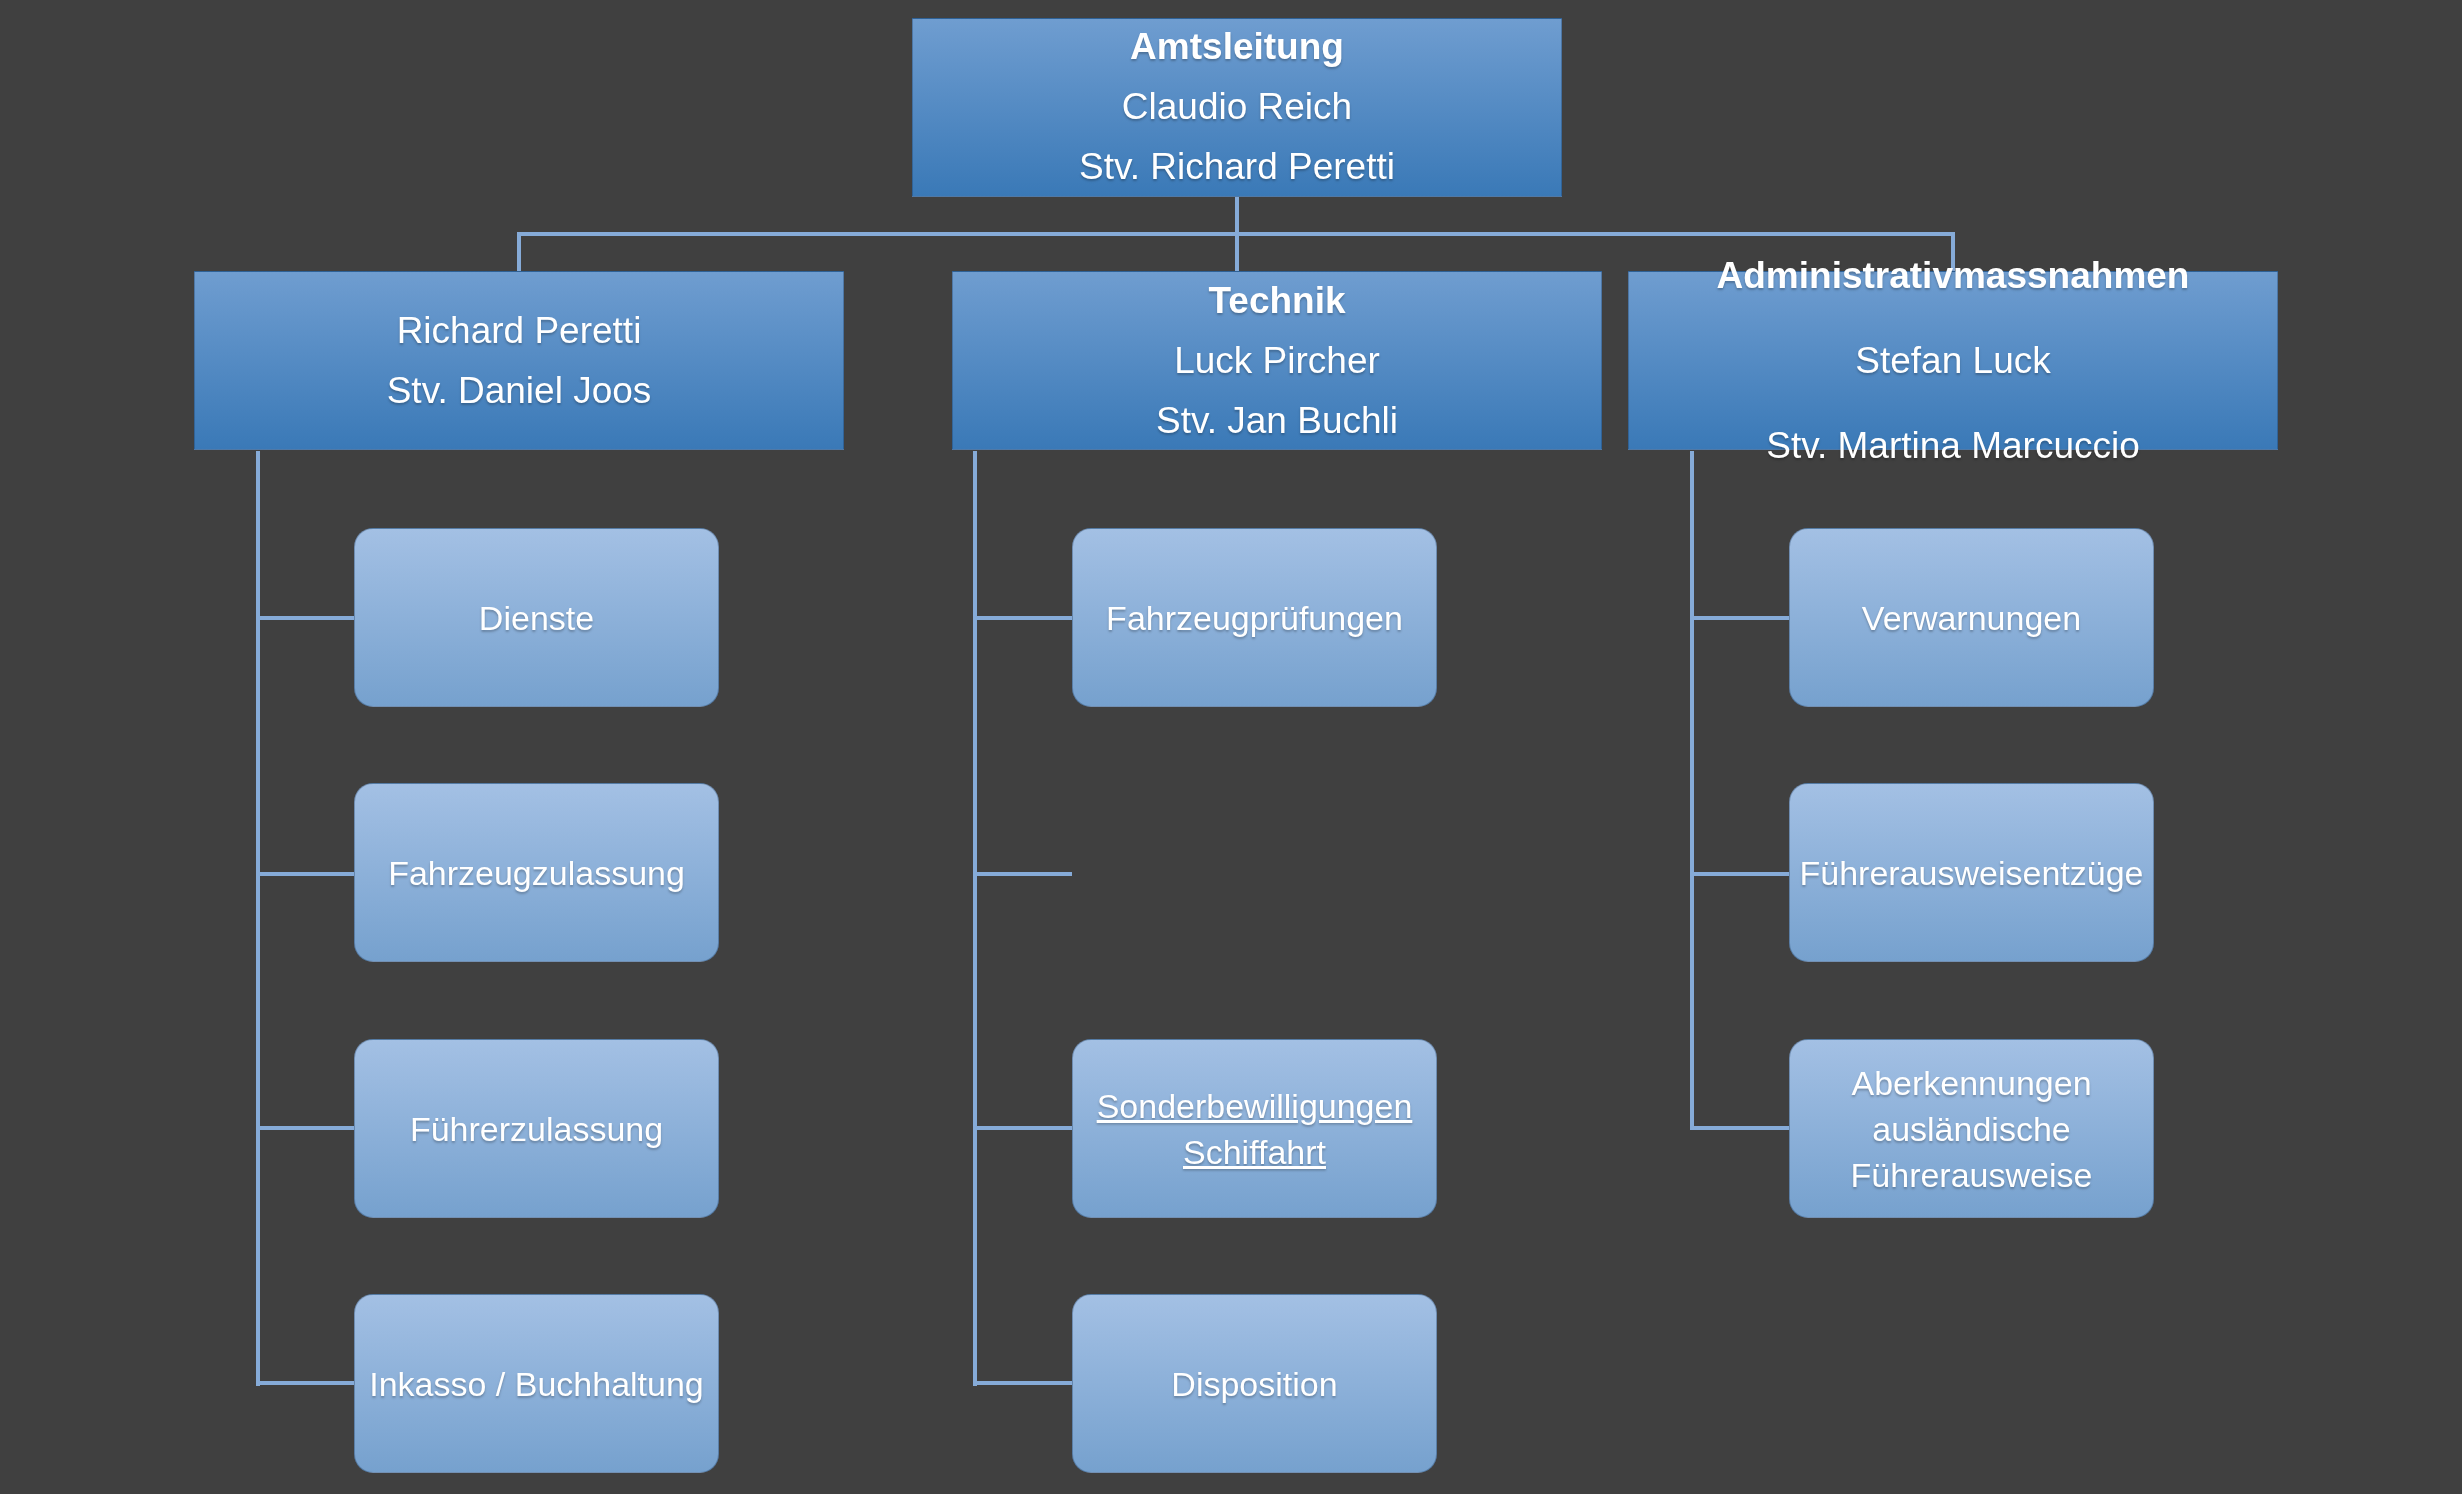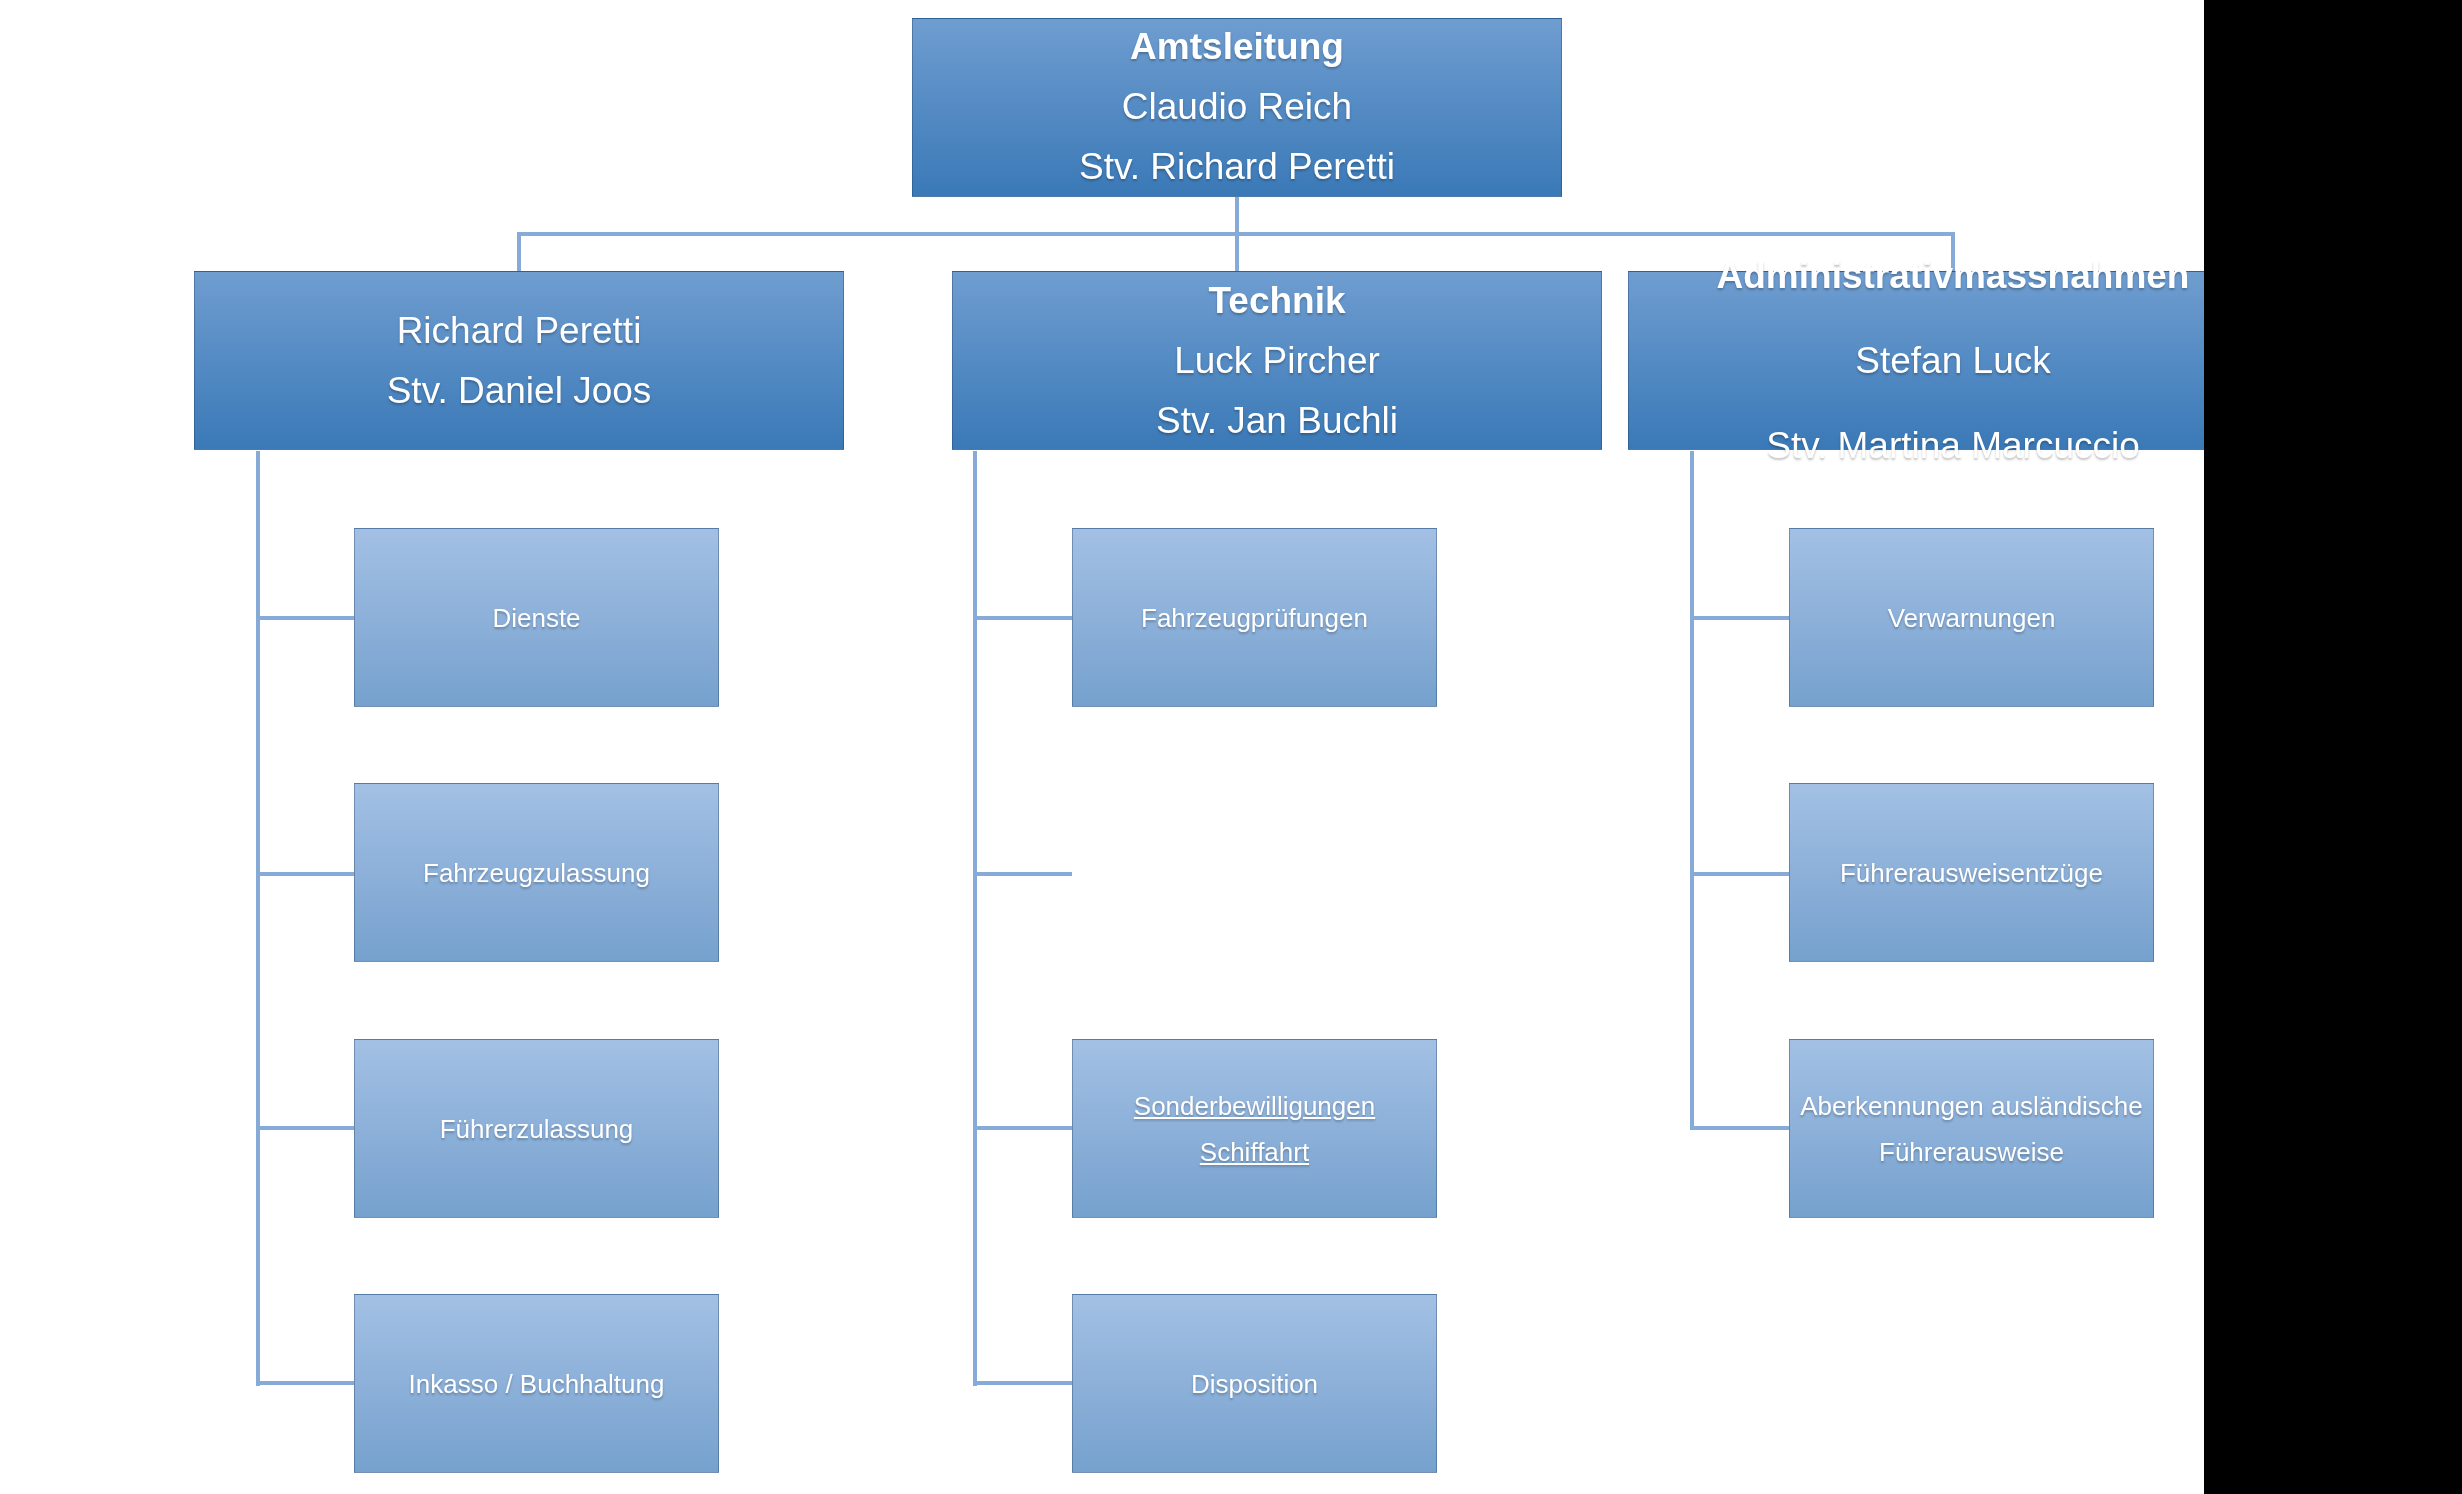--- a/index.html
+++ b/index.html
@@ -2,23 +2,23 @@
 <html style="font-size:12.3px"><head>
 <meta charset="utf-8">
 <style>
   html, body {
     margin: 0;
     padding: 0;
     background: #000000;
   }
   .canvas {
     position: relative;
-    width: 2204px;
+    width: 2462px;
     height: 1495px;
-    background: #ffffff;
+    background: #404040;
     overflow: hidden;
     font-family: "Liberation Sans", sans-serif;
     color: #ffffff;
   }
   .node {
     position: absolute;
     box-sizing: border-box;
     width: 650px;
     height: 179px;
     background: linear-gradient(180deg, #6f9dd0 0%, #3a79b7 100%);
@@ -32,23 +32,24 @@
     line-height: 60px;
     text-shadow: 0 1.5px 2.3px rgba(0,0,0,0.25);
   }
   .node .title {
     font-weight: bold;
   }
   .node.unit {
     width: 365px;
     height: 179px;
     background: linear-gradient(180deg, #a3c0e4 0%, #76a1ce 100%);
-    font-size: 26px;
+    font-size: 34px;
     line-height: 46px;
     padding: 0 6.1px;
+    border-radius: 19px;
   }
   .conn {
     position: absolute;
     background: #86abd8;
   }
   .conn.v { width: 3.8px; }
   .conn.h { height: 3.8px; }
 </style>
 </head>
 <body>

